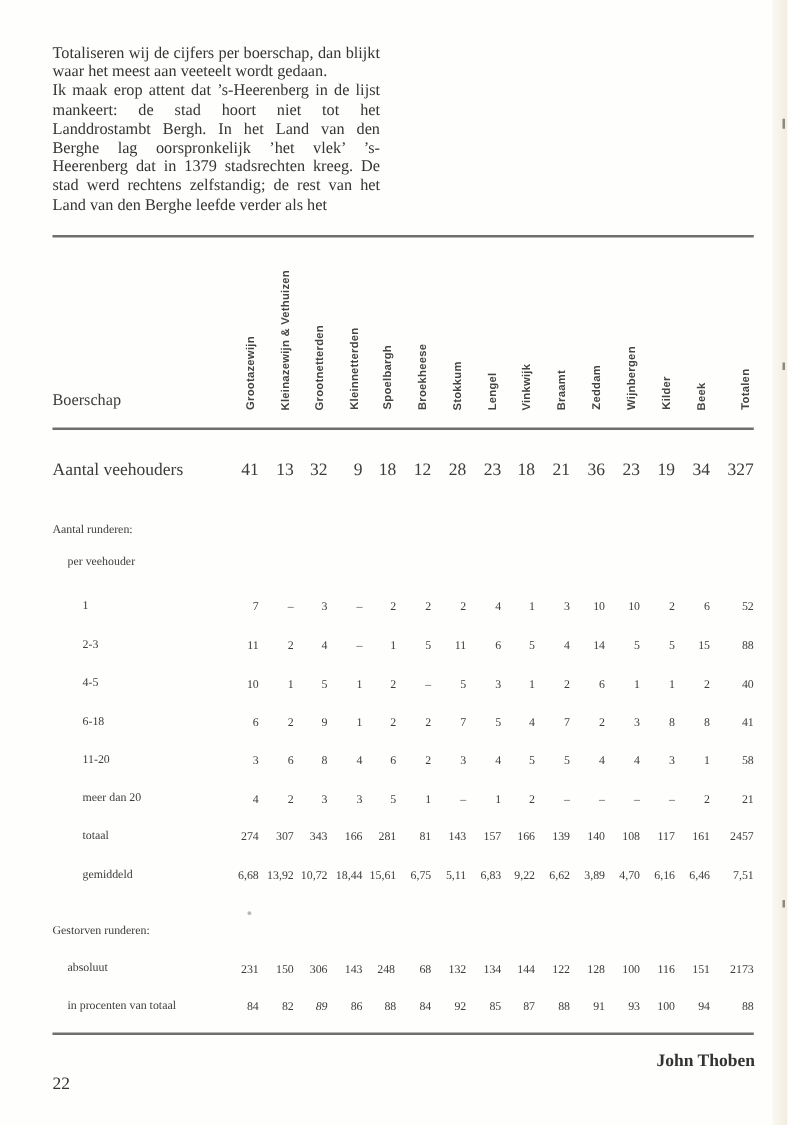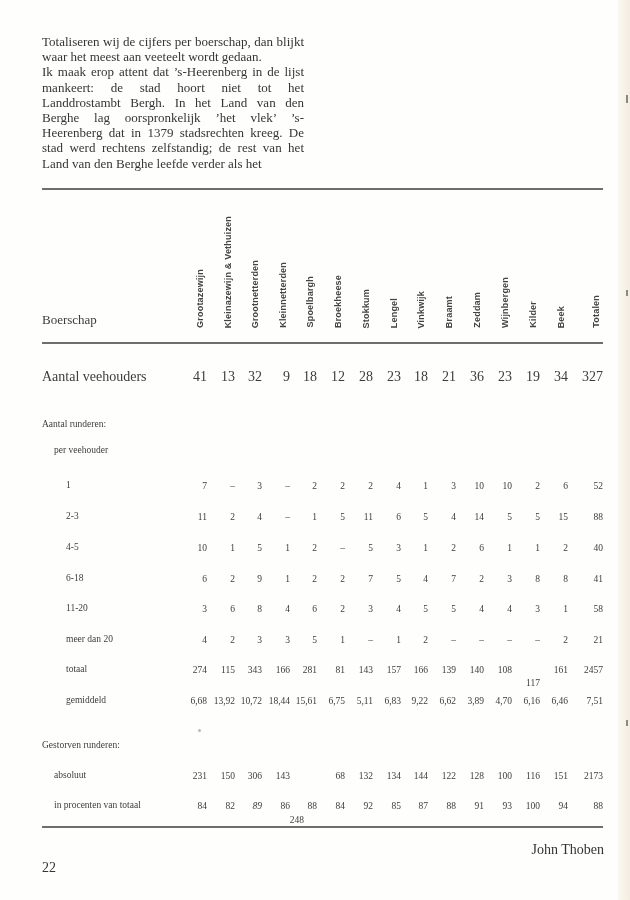--- a/index.html
+++ b/index.html
@@ -23,21 +23,21 @@
   .colhead {
     position: absolute; bottom: 0; font-family: "Liberation Sans", "DejaVu Sans", sans-serif;
     font-weight: bold; font-size: 9px; color: #444; white-space: nowrap;
     writing-mode: vertical-rl; transform: rotate(180deg); letter-spacing: 0.2px;
   }
   .headwrap { position: absolute; left: 0; top: 190px; width: 630px; height: 148px; }
   .rowlabel { position: absolute; white-space: nowrap; color: #3c3c3c; }
   .cell { position: absolute; text-align: right; width: 40px; white-space: nowrap; color: #3c3c3c; }
   .small { font-size: 9.5px; }
   .big { font-size: 14px; }
-  .footer-author { position: absolute; top: 842px; right: 26px; font-size: 14px; color: #333; }
+  .footer-author { position: absolute; top: 842px; right: 26px; font-size: 14px; color: #333; font-weight: bold; }
   .footer-page { position: absolute; top: 860px; left: 42px; font-size: 14px; color: #333; }
   .dot { position: absolute; left: 198px; top: 729px; width: 3px; height: 3px; border-radius: 50%; background: #b9b9b9; }
 </style>
 </head>
 <body>
 
 <div class="edge">
   <div class="edge-mark" style="top:95px;height:8px;"></div>
   <div class="edge-mark" style="top:290px;height:6px;"></div>
   <div class="edge-mark" style="top:720px;height:6px;"></div>
@@ -183,32 +183,32 @@
     <div class="cell small" style="left: 361px; top: 635px;">1</div>
     <div class="cell small" style="left: 388px; top: 635px;">2</div>
     <div class="cell small" style="left: 416px; top: 635px;">–</div>
     <div class="cell small" style="left: 444px; top: 635px;">–</div>
     <div class="cell small" style="left: 472px; top: 635px;">–</div>
     <div class="cell small" style="left: 500px; top: 635px;">–</div>
     <div class="cell small" style="left: 528px; top: 635px;">2</div>
     <div class="cell small" style="left: 563px; top: 635px;">21</div>
     <div class="rowlabel small" style="left: 66px; top: 664px;">totaal</div>
     <div class="cell small" style="left: 167px; top: 665px;">274</div>
-    <div class="cell small" style="left: 195px; top: 665px;">115</div>
+    <div class="cell small" style="left: 195px; top: 665px;">307</div>
     <div class="cell small" style="left: 222px; top: 665px;">343</div>
     <div class="cell small" style="left: 250px; top: 665px;">166</div>
     <div class="cell small" style="left: 277px; top: 665px;">281</div>
     <div class="cell small" style="left: 305px; top: 665px;">81</div>
     <div class="cell small" style="left: 333px; top: 665px;">143</div>
     <div class="cell small" style="left: 361px; top: 665px;">157</div>
     <div class="cell small" style="left: 388px; top: 665px;">166</div>
     <div class="cell small" style="left: 416px; top: 665px;">139</div>
     <div class="cell small" style="left: 444px; top: 665px;">140</div>
     <div class="cell small" style="left: 472px; top: 665px;">108</div>
-    <div class="cell small" style="left: 500px; top: 665px; margin-top: 13px;">117</div>
+    <div class="cell small" style="left: 500px; top: 665px;">117</div>
     <div class="cell small" style="left: 528px; top: 665px;">161</div>
     <div class="cell small" style="left: 563px; top: 665px;">2457</div>
     <div class="rowlabel small" style="left: 66px; top: 695px;">gemiddeld</div>
     <div class="cell small" style="left: 167px; top: 696px;">6,68</div>
     <div class="cell small" style="left: 195px; top: 696px;">13,92</div>
     <div class="cell small" style="left: 222px; top: 696px;">10,72</div>
     <div class="cell small" style="left: 250px; top: 696px;">18,44</div>
     <div class="cell small" style="left: 277px; top: 696px;">15,61</div>
     <div class="cell small" style="left: 305px; top: 696px;">6,75</div>
     <div class="cell small" style="left: 333px; top: 696px;">5,11</div>
@@ -219,21 +219,21 @@
     <div class="cell small" style="left: 472px; top: 696px;">4,70</div>
     <div class="cell small" style="left: 500px; top: 696px;">6,16</div>
     <div class="cell small" style="left: 528px; top: 696px;">6,46</div>
     <div class="cell small" style="left: 563px; top: 696px;">7,51</div>
     <div class="rowlabel small" style="left: 42px; top: 740px;">Gestorven runderen:</div>
     <div class="rowlabel small" style="left: 54px; top: 770px;">absoluut</div>
     <div class="cell small" style="left: 167px; top: 771px;">231</div>
     <div class="cell small" style="left: 195px; top: 771px;">150</div>
     <div class="cell small" style="left: 222px; top: 771px;">306</div>
     <div class="cell small" style="left: 250px; top: 771px;">143</div>
-    <div class="cell small" style="left: 264px; top: 771px; margin-top: 44px;">248</div>
+    <div class="cell small" style="left: 276px; top: 771px;">248</div>
     <div class="cell small" style="left: 305px; top: 771px;">68</div>
     <div class="cell small" style="left: 333px; top: 771px;">132</div>
     <div class="cell small" style="left: 361px; top: 771px;">134</div>
     <div class="cell small" style="left: 388px; top: 771px;">144</div>
     <div class="cell small" style="left: 416px; top: 771px;">122</div>
     <div class="cell small" style="left: 444px; top: 771px;">128</div>
     <div class="cell small" style="left: 472px; top: 771px;">100</div>
     <div class="cell small" style="left: 500px; top: 771px;">116</div>
     <div class="cell small" style="left: 528px; top: 771px;">151</div>
     <div class="cell small" style="left: 563px; top: 771px;">2173</div>

